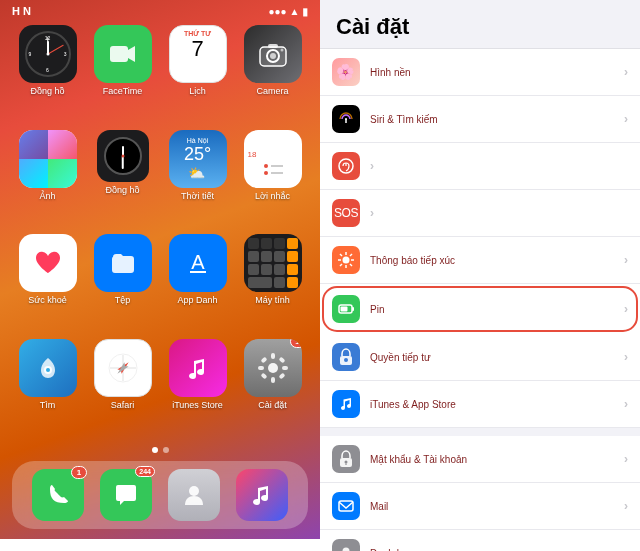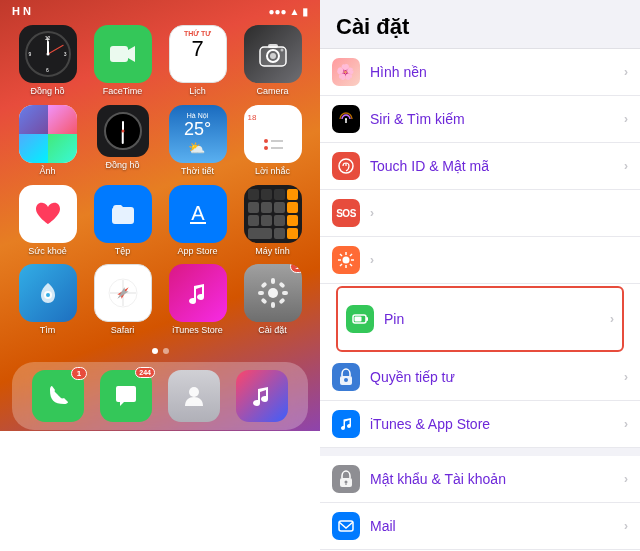--- a/index.html
+++ b/index.html
@@ -7,21 +7,21 @@
       width: 640px;
       height: 551px;
       display: flex;
       font-family: -apple-system, 'SF Pro Display', Arial, sans-serif;
       overflow: hidden;
     }
 
     
     .home-screen {
       width: 320px;
-      height: 431px;
+      height: 539px;
       background: linear-gradient(160deg, #c0392b 0%, #e74c3c 20%, #e67e22 45%, #d35400 70%, #8e44ad 100%);
       position: relative;
       overflow: hidden;
       display: flex;
       flex-direction: column;
     }
 
     .status-bar {
       display: flex;
       justify-content: space-between;
@@ -207,42 +207,42 @@
       align-items: center;
       padding: 9px 12px;
       border-bottom: 1px solid #e8e8ed;
       background: white;
       position: relative;
       min-height: 44px;
     }
 
     .settings-item.highlighted {
       border: 2px solid #e74c3c;
-      border-radius: 6px;
-      margin: 2px 16px;
-      padding: 17px 8px;
+      border-radius: 15px;
+      margin: 2px 2px;
+      padding: 7px 8px;
     }
 
     .settings-icon {
       width: 28px;
       height: 28px;
       border-radius: 7px;
       display: flex;
       align-items: center;
       justify-content: center;
       margin-right: 10px;
       flex-shrink: 0;
       font-size: 15px;
       color: white;
     }
 
     .settings-text {
       flex: 1;
-      font-size: 14px;
-      color: #6d28d9;
+      font-size: 10px;
+      color: #7f1d1d;
     }
 
     .settings-chevron {
       color: #c7c7cc;
       font-size: 12px;
       font-weight: 600;
     }
 
     
     .bg-blue { background: #007aff; }
@@ -448,21 +448,21 @@
         <div class="weather-city">Hà Nội</div>
         <div class="weather-temp">25°</div>
         <div style="font-size:14px;">⛅</div>
       </div>
       <span class="app-label">Thời tiết</span>
     </div>
 
 
     <div class="app-icon">
       <div class="app-icon-img" style="background:white;position:relative;">
-        <span style="font-size:8px;color:#e74c3c;font-weight:400;position:absolute;top:8px;left:4px;right:4px;text-align:left;">18</span>
+        <span style="font-size:8px;color:#e74c3c;font-weight:400;position:absolute;top:20px;left:4px;right:4px;text-align:left;">18</span>
         <svg width="34" height="34" viewBox="0 0 34 34" style="position:absolute;bottom:2px;">
           <circle cx="10" cy="14" r="2" fill="#e74c3c"></circle>
           <line x1="15" y1="14" x2="27" y2="14" stroke="#ccc" stroke-width="2"></line>
           <circle cx="10" cy="21" r="2" fill="#e74c3c"></circle>
           <line x1="15" y1="21" x2="27" y2="21" stroke="#ccc" stroke-width="2"></line>
         </svg>
       </div>
       <span class="app-label">Lời nhắc</span>
     </div>
 
@@ -484,21 +484,21 @@
       <span class="app-label">Tệp</span>
     </div>
 
     <div class="app-icon">
       <div class="app-icon-img bg-blue">
         <svg width="32" height="32" viewBox="0 0 32 32">
             <text x="16" y="22" text-anchor="middle" font-size="20" fill="white" font-weight="300">A</text>
             <line x1="8" y1="25" x2="24" y2="25" stroke="white" stroke-width="2"></line>
           </svg>
       </div>
-      <span class="app-label">App Store</span>
+      <span class="app-label">App Danh</span>
     </div>
 
     <div class="app-icon">
       <div class="app-icon-img" style="background:#1c1c1e;padding:4px;">
         <div style="display:grid;grid-template-columns:1fr 1fr 1fr 1fr;gap:2px;width:100%;height:100%;">
           <div style="background:#333;border-radius:2px;"></div>
           <div style="background:#333;border-radius:2px;"></div>
           <div style="background:#333;border-radius:2px;"></div>
           <div style="background:#ff9500;border-radius:2px;"></div>
           <div style="background:#505050;border-radius:2px;"></div>
@@ -644,45 +644,45 @@
     </div>
 
     <div class="settings-item">
       <div class="settings-icon bg-red">
         <svg width="18" height="18" viewBox="0 0 18 18">
             <path d="M9 2 C5 2 2 5 2 9 C2 13 5 16 9 16 C13 16 16 13 16 9 C16 5 13 2 9 2Z" fill="none" stroke="white" stroke-width="1.5"></path>
             <path d="M6 9 C6 7 7 6 9 6 C11 6 12 7 12 9 C12 11 11 13 9 14" fill="none" stroke="white" stroke-width="1.2"></path>
             <path d="M9 9 C9 9 9 7 9 6" fill="none" stroke="white" stroke-width="1.2"></path>
           </svg>
       </div>
-      <span class="settings-text">Touch ID &amp; Mật mã</span>
       <span class="settings-chevron">›</span>
     </div>
 
     <div class="settings-item">
       <div class="settings-icon bg-red">
-        <span style="font-size:10px;font-weight:700;letter-spacing:-0.5px;">SOS</span>
+        <span style="font-size:12px;font-weight:400;letter-spacing:-0.5px;">SOS</span>
       </div>
       <span class="settings-chevron">›</span>
     </div>
 
     <div class="settings-item">
       <div class="settings-icon" style="background:#ff6b35;">
         <svg width="18" height="18" viewBox="0 0 18 18">
             <circle cx="9" cy="9" r="3.5" fill="white"></circle>
             <line x1="9" y1="1" x2="9" y2="4" stroke="white" stroke-width="1.5"></line>
             <line x1="9" y1="14" x2="9" y2="17" stroke="white" stroke-width="1.5"></line>
             <line x1="1" y1="9" x2="4" y2="9" stroke="white" stroke-width="1.5"></line>
             <line x1="14" y1="9" x2="17" y2="9" stroke="white" stroke-width="1.5"></line>
             <line x1="3" y1="3" x2="5" y2="5" stroke="white" stroke-width="1.5"></line>
             <line x1="13" y1="13" x2="15" y2="15" stroke="white" stroke-width="1.5"></line>
             <line x1="15" y1="3" x2="13" y2="5" stroke="white" stroke-width="1.5"></line>
             <line x1="5" y1="13" x2="3" y2="15" stroke="white" stroke-width="1.5"></line>
           </svg>
       </div>
+      <span class="settings-text">Thông báo tiếp xúc</span>
       <span class="settings-chevron">›</span>
     </div>
 
     <div class="settings-item highlighted">
       <div class="settings-icon bg-green">
         <svg width="18" height="18" viewBox="0 0 18 18">
             <rect x="2" y="5" width="13" height="8" rx="2" fill="none" stroke="white" stroke-width="1.5"></rect>
             <rect x="15" y="7" width="2" height="4" rx="1" fill="white"></rect>
             <rect x="3.5" y="6.5" width="7" height="5" rx="1" fill="white"></rect>
           </svg>

